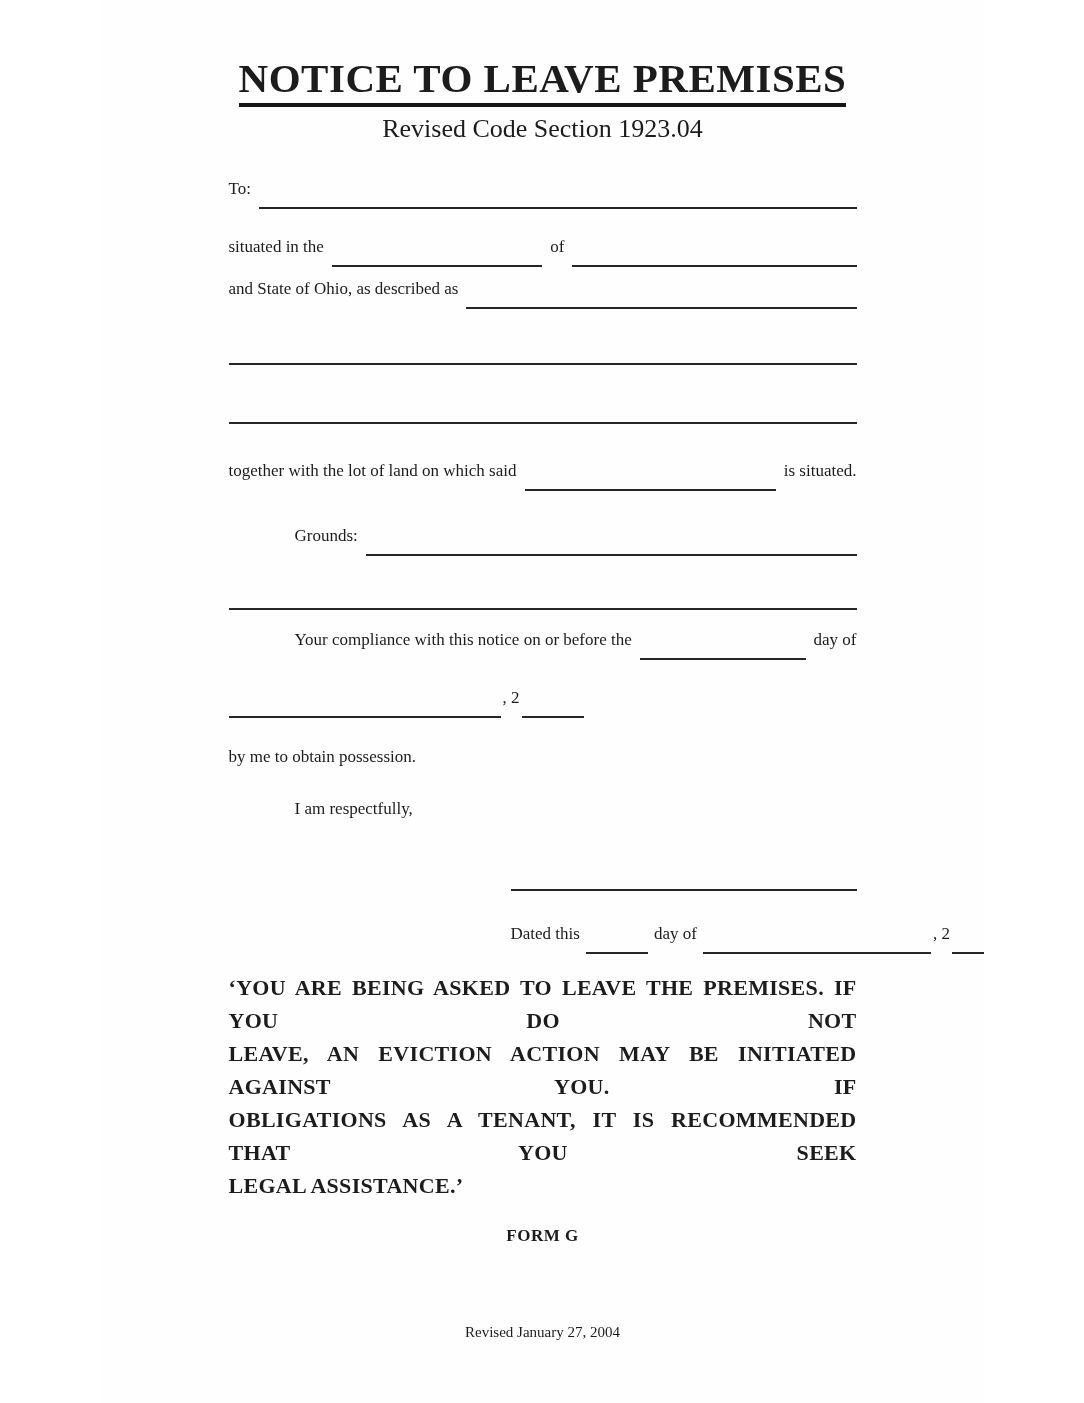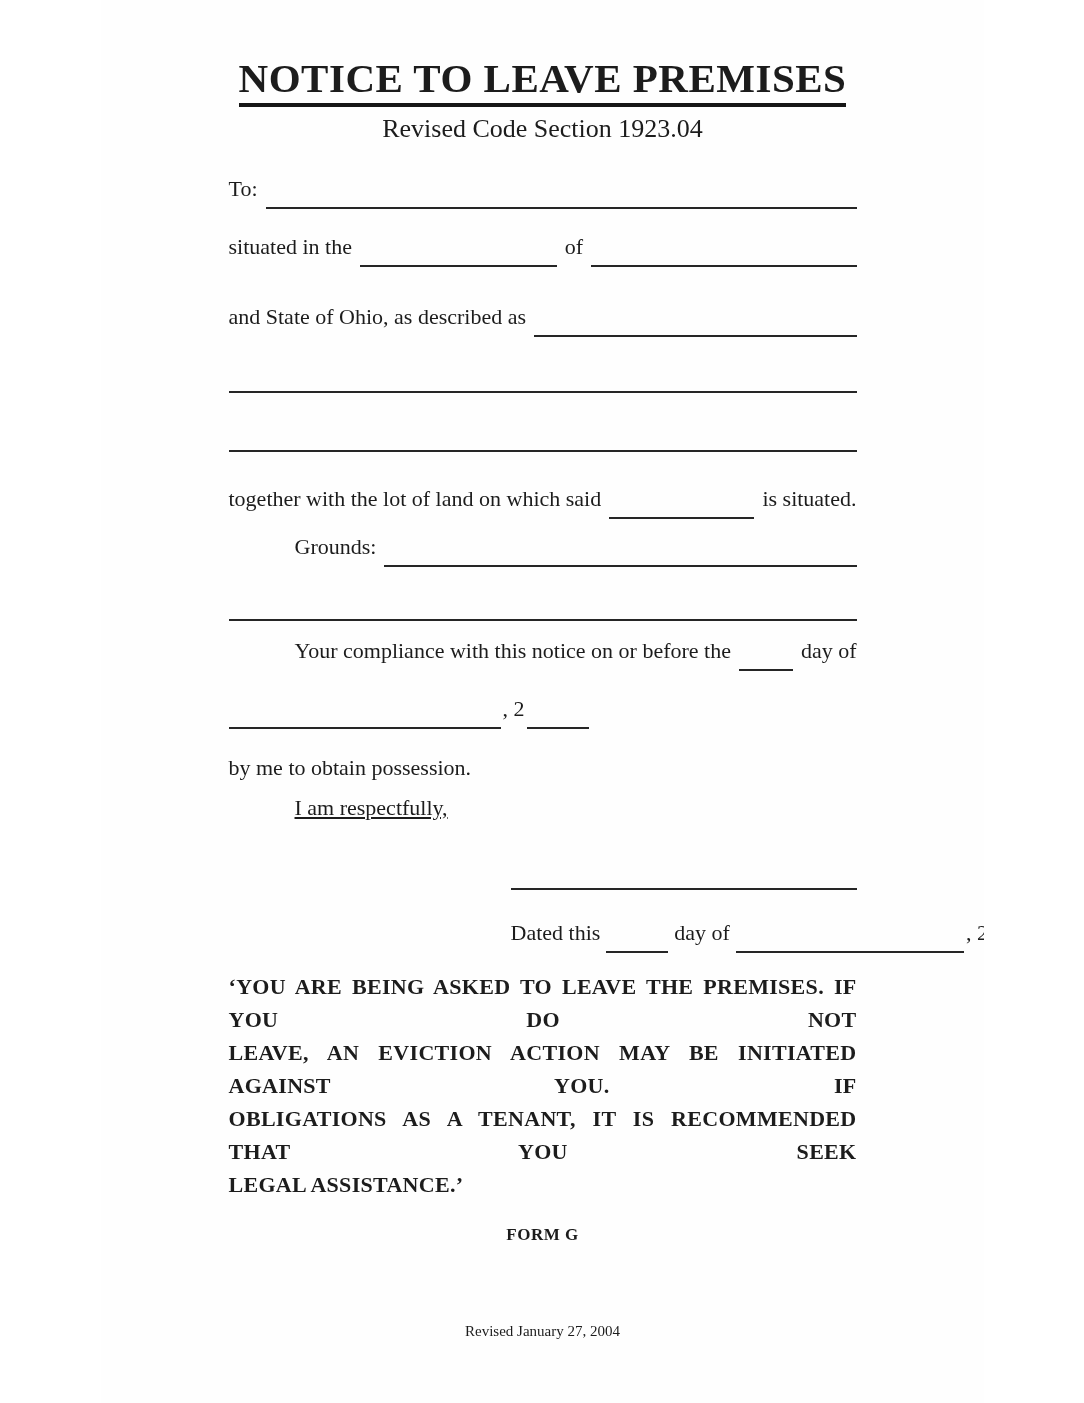--- a/index.html
+++ b/index.html
@@ -30,21 +30,21 @@
   }
   .subtitle {
     font-size: 26px;
     margin-top: 7px;
     line-height: 1.15;
   }
   
   .line {
     display: flex;
     align-items: baseline;
-    font-size: 22px;
+    font-size: 17px;
     line-height: 26px;
     white-space: nowrap;
   }
   .line .txt { flex: 0 0 auto; }
   .fill {
     flex: 1 1 auto;
     border-bottom: 2px solid #262626;
     position: relative;
     top: 5px;
     margin: 0 8px;
@@ -61,30 +61,30 @@
   }
   .rule-row {
     height: 26px;
     border-bottom: 2px solid #262626;
   }
   .indent { padding-left: 66px; }
   
   .l-to          { margin-top: 32px; }
   .l-wish        { margin-top: 65px; }
   .l-situated    { margin-top: 30px; }
-  .l-ohio        { margin-top: 42px; }
+  .l-ohio        { margin-top: 14px; }
   .l-rule1       { margin-top: 35px; }
   .l-rule2       { margin-top: 33px; }
   .l-together    { margin-top: 34px; }
-  .l-grounds     { margin-top: 20px; }
+  .l-grounds     { margin-top: 37px; }
   .l-rule3       { margin-top: 33px; }
   .l-compliance  { margin-top: 17px; }
   .l-prevent     { margin-top: 30px; }
   .l-possession  { margin-top: 31px; }
-  .l-respectfully{ margin-top: 14px; text-decoration: underline; }
+  .l-respectfully{ margin-top: 26px; }
   .l-signature   { margin-top: 36px; margin-left: 282px; }
   .l-dated       { margin-top: 35px; margin-left: 282px; }
   
   .w-prevent-1 { width: 272px; margin-right: 2px; }
   .w-year      { width: 62px;  margin: 0 2px; }
   .w-dated-day { width: 62px;  margin: 0 6px; }
   .w-dated-mon { width: 228px; margin: 0 2px 0 6px; }
   .w-dated-yr  { width: 36px;  margin-left: 2px; }
   
   .warning {

